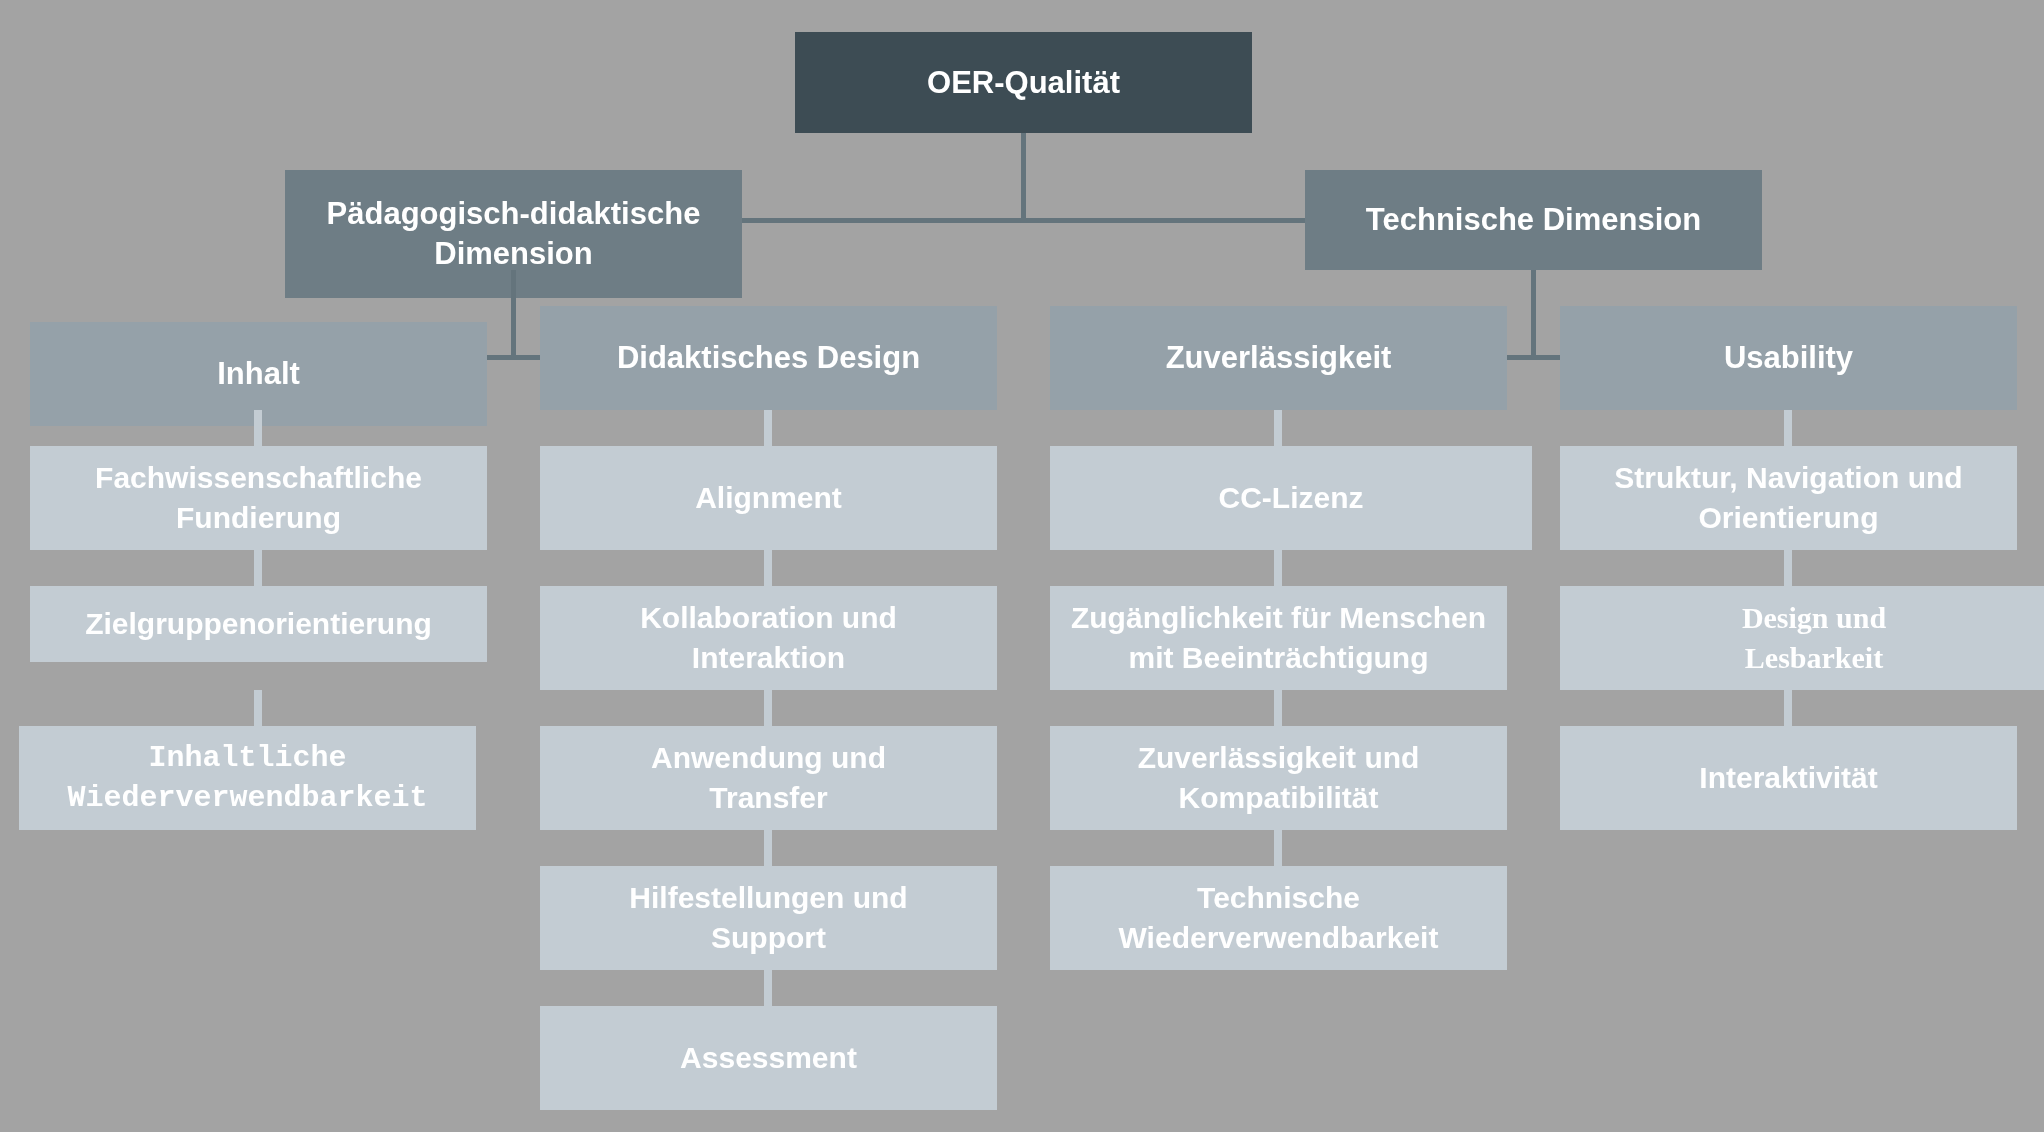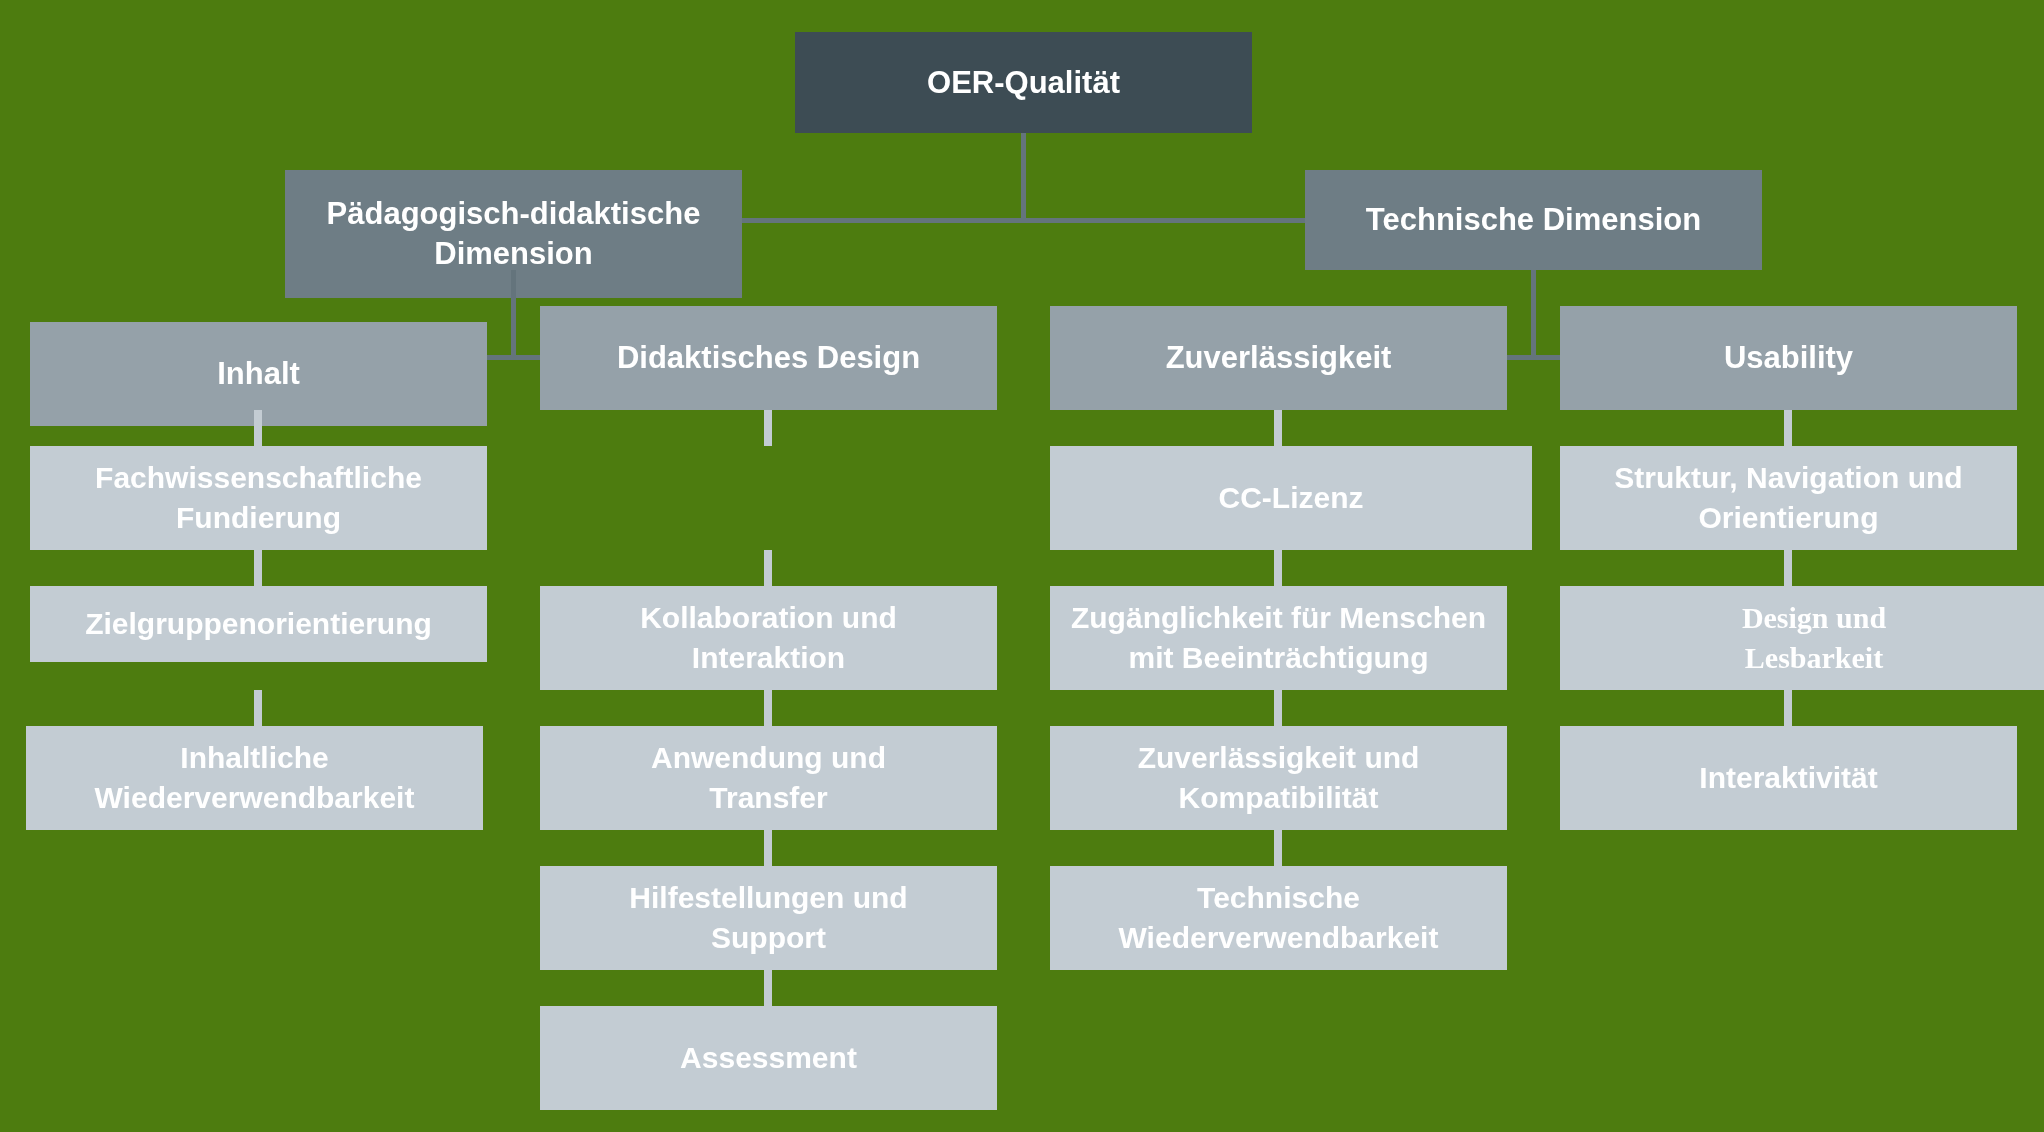--- a/index.html
+++ b/index.html
@@ -1,20 +1,20 @@
 <!DOCTYPE html>
 <html style="--root-bg: #3d4c54; --dimension-bg: #6e7d85; --category-bg: #95a1a9; --item-bg: #c3ccd3; --connector-dark: #64747c; --connector-light: #c3ccd3; --text: #ffffff;"><head>
 <meta charset="utf-8">
 <style>
   html, body { margin: 0; padding: 0; background: #ffffff; }
   .canvas {
     position: relative;
     width: 2044px;
     height: 1132px;
-    background: #4d7c0f;
+    background: #a3a3a3;
     font-family: "Liberation Sans", sans-serif;
     overflow: hidden;
   }
   .box {
     position: absolute;
     display: flex;
     align-items: center;
     justify-content: center;
     text-align: center;
     white-space: pre-line;
@@ -56,24 +56,25 @@
   <div class="box category-box" style="left:540px; top:306px; width:457px; height:104px;">Didaktisches Design</div>
   <div class="box category-box" style="left:1050px; top:306px; width:457px; height:104px;">Zuverlässigkeit</div>
   <div class="box category-box" style="left:1560px; top:306px; width:457px; height:104px;">Usability</div>
 
   <div class="connector light" style="left:254px; top:410px; width:8px; height:36px;"></div>
   <div class="box item-box" style="left:30px; top:446px; width:457px; height:104px;">Fachwissenschaftliche
 Fundierung</div>
   <div class="connector light" style="left:254px; top:550px; width:8px; height:36px;"></div>
   <div class="box item-box" style="left:30px; top:586px; width:457px; height:76px;">Zielgruppenorientierung</div>
   <div class="connector light" style="left:254px; top:690px; width:8px; height:36px;"></div>
-  <div class="box item-box" style="left:26px; top:726px; width:457px; height:104px;">Inhaltliche
+  <div class="box item-box" style="left:19px; top:726px; width:457px; height:104px;font-family:Liberation Mono, monospace;">Inhaltliche
 Wiederverwendbarkeit</div>
 
   <div class="connector light" style="left:764px; top:410px; width:8px; height:36px;"></div>
+  <div class="box item-box" style="left:540px; top:446px; width:457px; height:104px;">Alignment</div>
   <div class="connector light" style="left:764px; top:550px; width:8px; height:36px;"></div>
   <div class="box item-box" style="left:540px; top:586px; width:457px; height:104px;">Kollaboration und
 Interaktion</div>
   <div class="connector light" style="left:764px; top:690px; width:8px; height:36px;"></div>
   <div class="box item-box" style="left:540px; top:726px; width:457px; height:104px;">Anwendung und
 Transfer</div>
   <div class="connector light" style="left:764px; top:830px; width:8px; height:36px;"></div>
   <div class="box item-box" style="left:540px; top:866px; width:457px; height:104px;">Hilfestellungen und
 Support</div>
   <div class="connector light" style="left:764px; top:970px; width:8px; height:36px;"></div>

